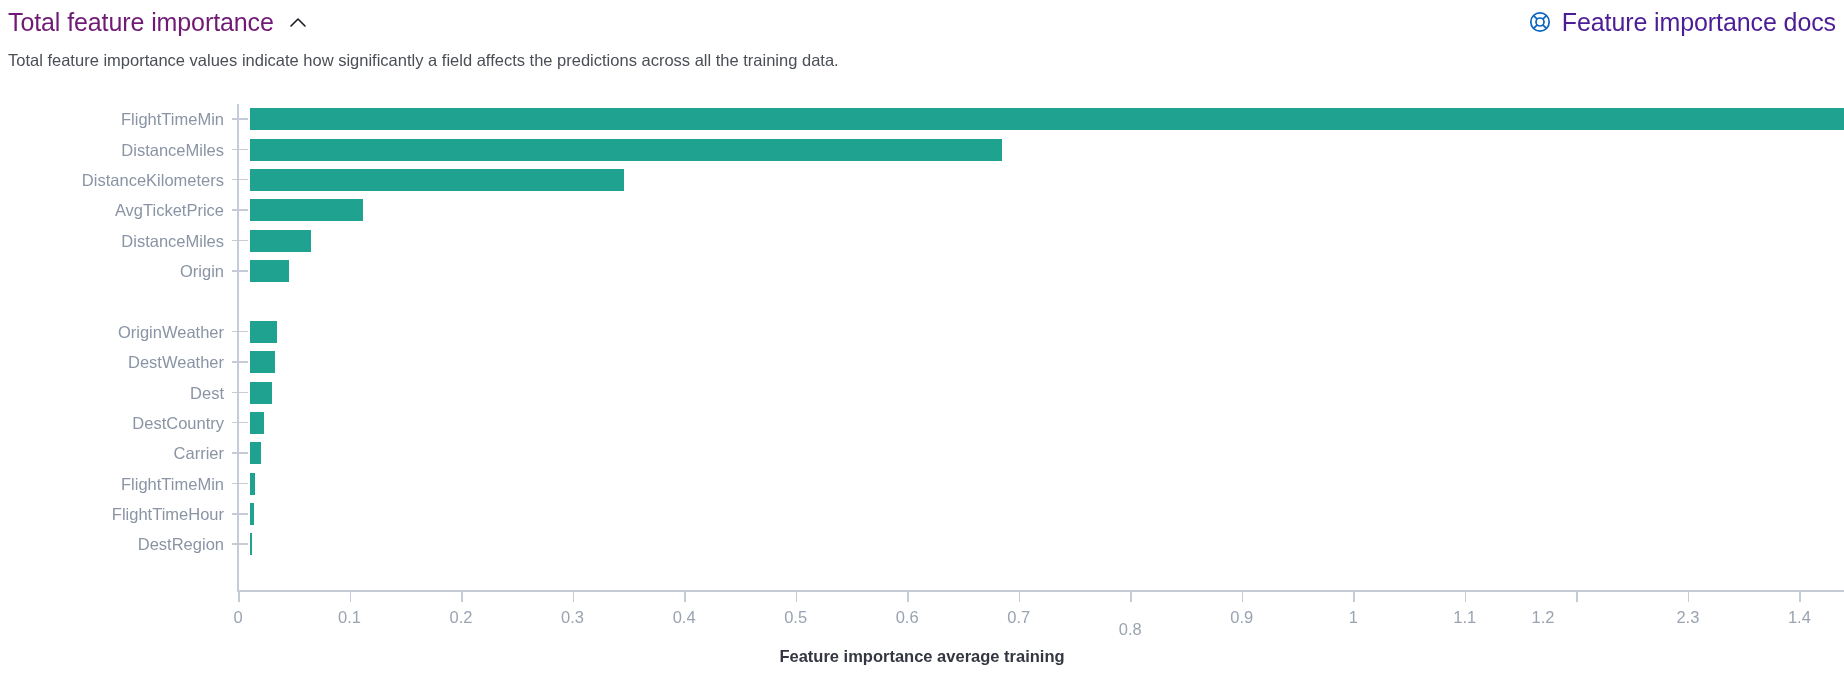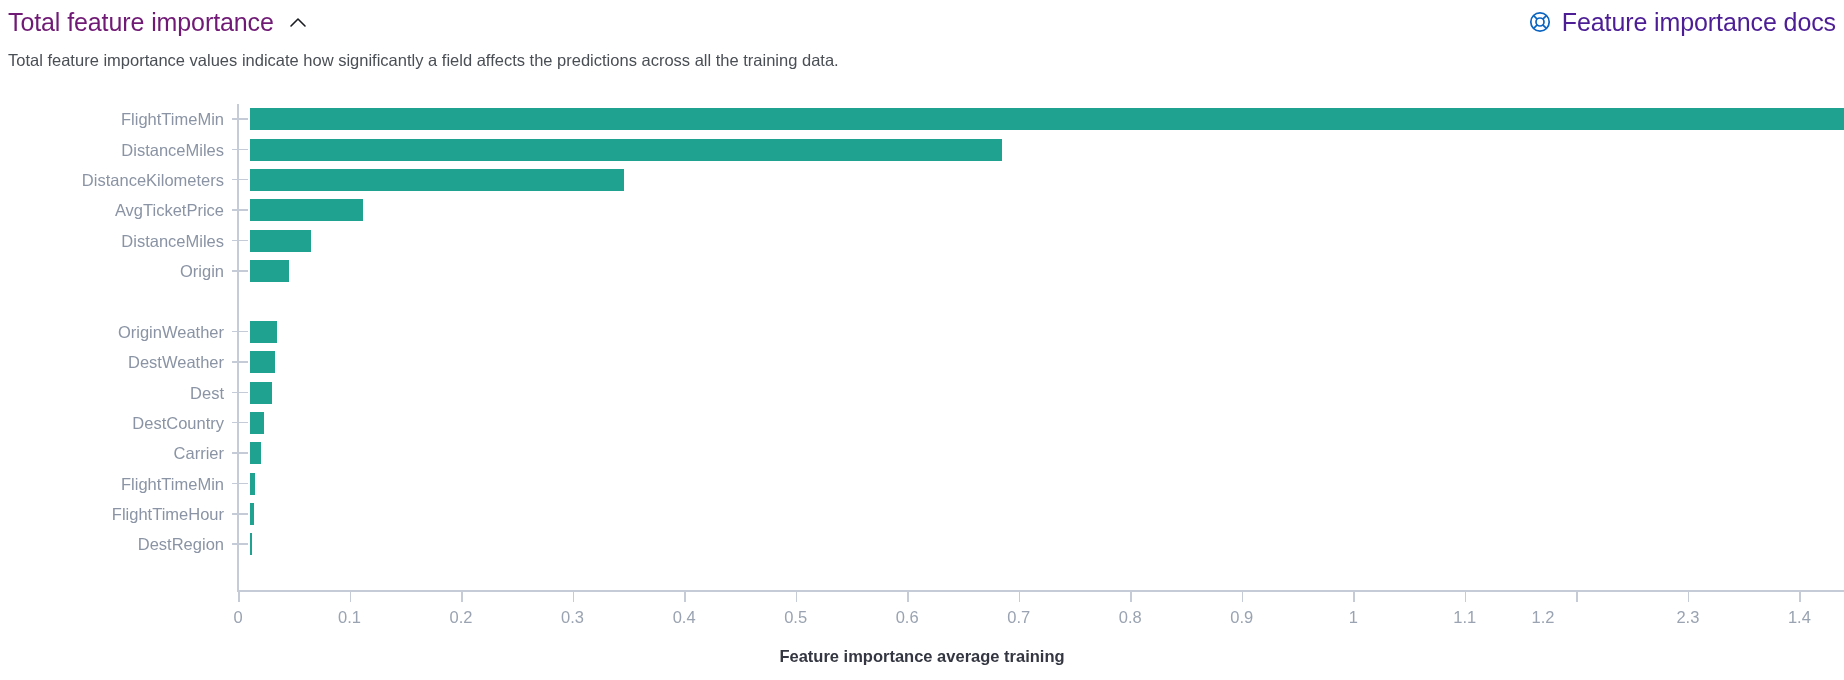--- a/index.html
+++ b/index.html
@@ -286,21 +286,21 @@
     <div class="x-tick-label" style="left: 572.583px;">0.3</div>
     <div class="x-tick" style="left: 684.111px;"></div>
     <div class="x-tick-label" style="left: 684.111px;">0.4</div>
     <div class="x-tick" style="left: 795.639px;"></div>
     <div class="x-tick-label" style="left: 795.639px;">0.5</div>
     <div class="x-tick" style="left: 907.167px;"></div>
     <div class="x-tick-label" style="left: 907.167px;">0.6</div>
     <div class="x-tick" style="left: 1018.69px;"></div>
     <div class="x-tick-label" style="left: 1018.69px;">0.7</div>
     <div class="x-tick" style="left: 1130.22px;"></div>
-    <div class="x-tick-label" style="left: 1130.22px;">0.8</div>
+    <div class="x-tick-label" style="left: 1130.22px; margin-top: 12px;">0.8</div>
     <div class="x-tick" style="left: 1241.75px;"></div>
     <div class="x-tick-label" style="left: 1241.75px;">0.9</div>
     <div class="x-tick" style="left: 1353.28px;"></div>
     <div class="x-tick-label" style="left: 1353.28px;">1</div>
     <div class="x-tick" style="left: 1464.81px;"></div>
     <div class="x-tick-label" style="left: 1464.81px;">1.1</div>
     <div class="x-tick" style="left: 1576.33px;"></div>
     <div class="x-tick-label" style="left: 1543px;">1.2</div>
     <div class="x-tick" style="left: 1687.86px;"></div>
     <div class="x-tick-label" style="left: 1687.86px;">2.3</div>

